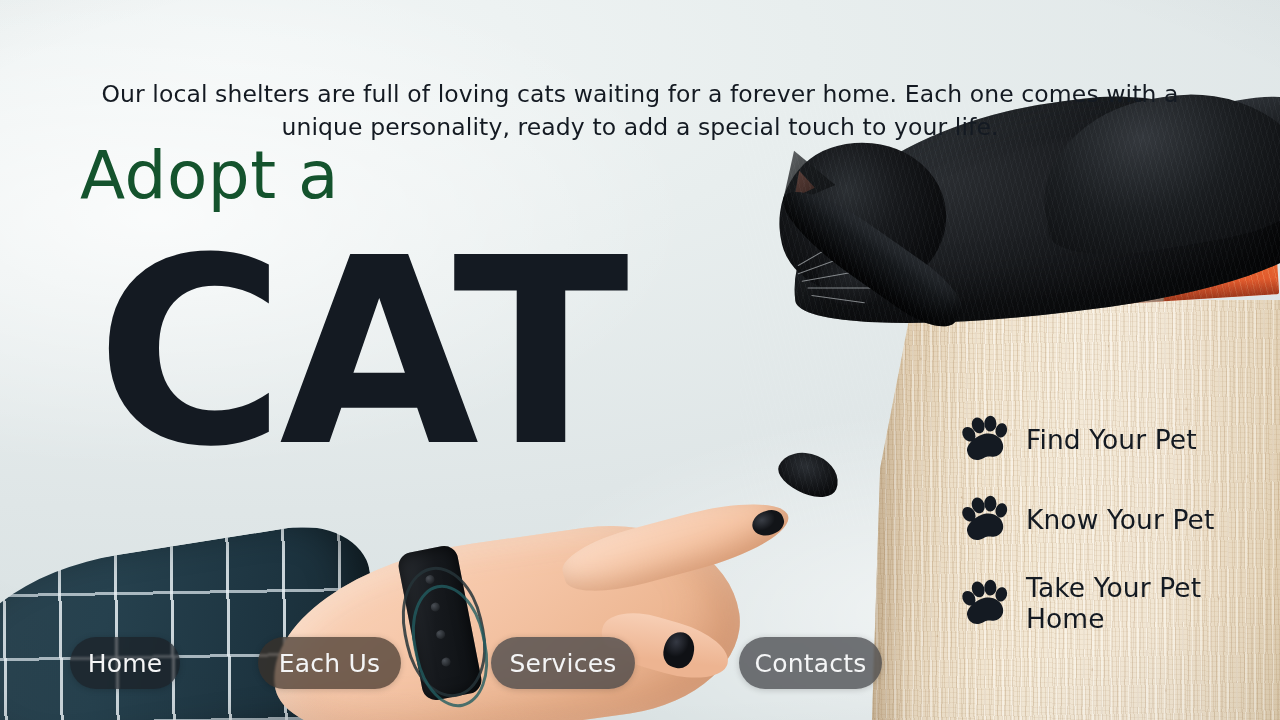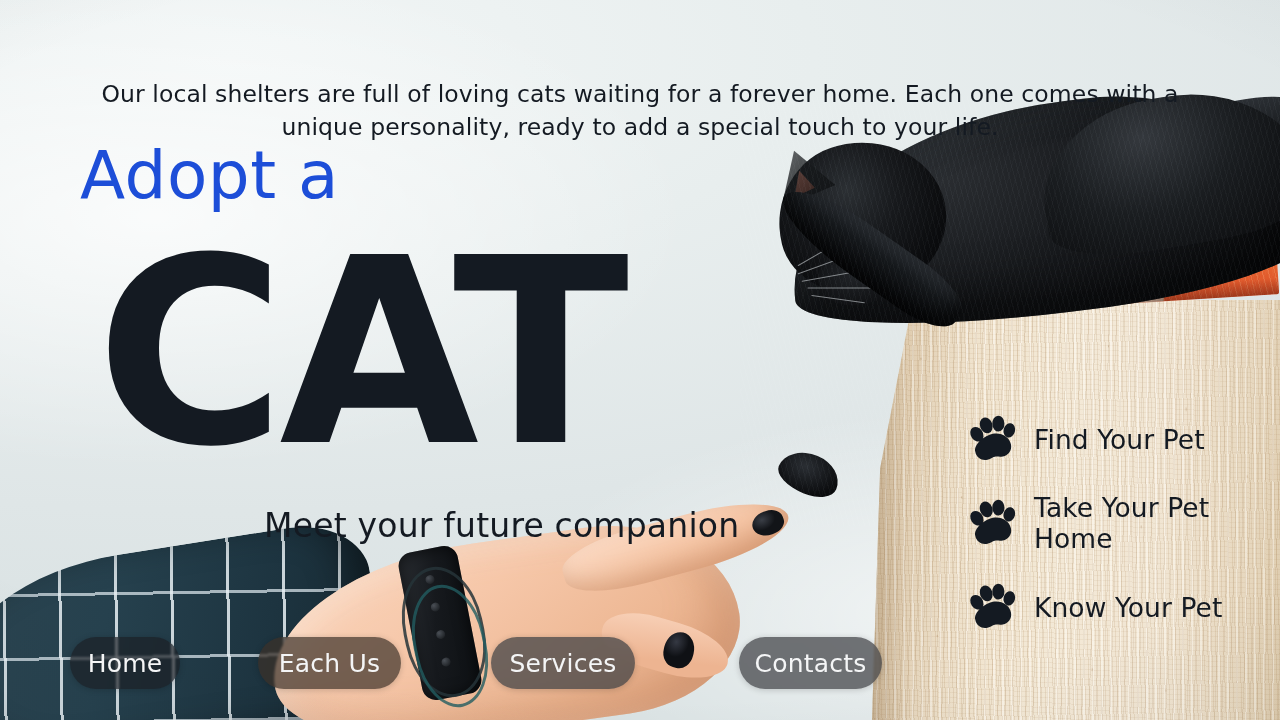--- a/index.html
+++ b/index.html
@@ -244,21 +244,21 @@
   }
 
   
   .intro{
     position:absolute;left:80px;top:54px;width:1120px;
     text-align:center;color:#141a22;
     font-size:23.5px;line-height:33px;letter-spacing:.1px;
   }
   .adopt{
     position:absolute;left:80px;top:140px;
-    font-size:66px;line-height:72px;font-weight:400;color:#1d4ed8;
+    font-size:66px;line-height:72px;font-weight:400;color:#14532d;
     letter-spacing:.5px;
   }
   .bigword{
     position:absolute;left:96px;top:224px;
     font-size:258px;line-height:258px;font-weight:800;color:#141a22;
     letter-spacing:-6px;
   }
   .tagline{
     position:absolute;left:264px;top:506px;
     font-size:33px;line-height:40px;color:#141a22;letter-spacing:.2px;
@@ -274,21 +274,21 @@
     backdrop-filter:blur(1px);
     cursor:pointer;user-select:none;
     box-shadow:0 1px 6px rgba(0,0,0,.18);
   }
   .pill.p0{left:0px;width:110px;background:rgba(26,28,32,.62);}
   .pill.p1{left:188px;width:143px;background:rgba(60,48,40,.70);}
   .pill.p2{left:421px;width:144px;background:rgba(60,62,66,.72);}
   .pill.p3{left:669px;width:143px;background:rgba(62,64,68,.72);}
 
   
-  .features{position:absolute;left:958px;top:412px;width:300px;padding-left:8px;}
+  .features{position:absolute;left:958px;top:412px;width:300px;}
   .feature{
     display:flex;align-items:center;gap:14px;margin-bottom:26px;
   }
   .feature:last-child{margin-bottom:0;}
   .paw{flex:0 0 auto;width:54px;height:54px;}
   .feature-label{
     color:#141a22;font-size:26.5px;line-height:31px;letter-spacing:.1px;
   }
   .feature.two .feature-label{font-size:26.5px;}
 </style>
@@ -350,21 +350,20 @@
 
     <div class="vignette"></div>
   </div>
 
   <p class="intro">Our local shelters are full of loving cats waiting for a forever home. Each one comes with a unique personality, ready to add a special touch to your life.</p>
 
   <div class="adopt">Adopt a</div>
 
   <div class="bigword">CAT</div>
 
-  <div class="tagline">Meet your future companion</div>
 
   <nav class="nav">
     <div class="pill p0">Home</div>
     <div class="pill p1">Each Us</div>
     <div class="pill p2">Services</div>
     <div class="pill p3">Contacts</div>
   </nav>
 
   <div class="features">
 
@@ -376,44 +375,44 @@
             <ellipse cx="27.5" cy="14.5" rx="7.4" ry="9.6" transform="rotate(-8 27.5 14.5)"></ellipse>
             <ellipse cx="42" cy="15.5" rx="7.2" ry="9.4" transform="rotate(10 42 15.5)"></ellipse>
             <ellipse cx="53" cy="26" rx="6.8" ry="8.6" transform="rotate(26 53 26)"></ellipse>
             <path d="M33 26c10 0 18.5 7.4 18.5 16.4 0 7.6-5.6 12.2-12.4 12.2-4.2 0-6-1.6-9.3-1.6-3.3 0-5.1 1.6-9.3 1.6-6.8 0-12.2-4.6-12.2-12.2C8.3 33.4 23 26 33 26z"></path>
           </g>
         </svg>
       </span>
       <span class="feature-label">Find Your Pet</span>
     </div>
 
+    <div class="feature two">
+      <span class="paw">
+        <svg viewBox="0 0 64 64" width="54" height="54" aria-hidden="true">
+          <g fill="#141a22" transform="rotate(-12 32 32)">
+            <ellipse cx="14.5" cy="22.5" rx="7.2" ry="9.2" transform="rotate(-22 14.5 22.5)"></ellipse>
+            <ellipse cx="27.5" cy="14.5" rx="7.4" ry="9.6" transform="rotate(-8 27.5 14.5)"></ellipse>
+            <ellipse cx="42" cy="15.5" rx="7.2" ry="9.4" transform="rotate(10 42 15.5)"></ellipse>
+            <ellipse cx="53" cy="26" rx="6.8" ry="8.6" transform="rotate(26 53 26)"></ellipse>
+            <path d="M33 26c10 0 18.5 7.4 18.5 16.4 0 7.6-5.6 12.2-12.4 12.2-4.2 0-6-1.6-9.3-1.6-3.3 0-5.1 1.6-9.3 1.6-6.8 0-12.2-4.6-12.2-12.2C8.3 33.4 23 26 33 26z"></path>
+          </g>
+        </svg>
+      </span>
+      <span class="feature-label">Know Your Pet</span>
+    </div>
+
     <div class="feature">
       <span class="paw">
         <svg viewBox="0 0 64 64" width="54" height="54" aria-hidden="true">
           <g fill="#141a22" transform="rotate(-12 32 32)">
             <ellipse cx="14.5" cy="22.5" rx="7.2" ry="9.2" transform="rotate(-22 14.5 22.5)"></ellipse>
             <ellipse cx="27.5" cy="14.5" rx="7.4" ry="9.6" transform="rotate(-8 27.5 14.5)"></ellipse>
             <ellipse cx="42" cy="15.5" rx="7.2" ry="9.4" transform="rotate(10 42 15.5)"></ellipse>
             <ellipse cx="53" cy="26" rx="6.8" ry="8.6" transform="rotate(26 53 26)"></ellipse>
             <path d="M33 26c10 0 18.5 7.4 18.5 16.4 0 7.6-5.6 12.2-12.4 12.2-4.2 0-6-1.6-9.3-1.6-3.3 0-5.1 1.6-9.3 1.6-6.8 0-12.2-4.6-12.2-12.2C8.3 33.4 23 26 33 26z"></path>
           </g>
         </svg>
       </span>
       <span class="feature-label">Take Your Pet Home</span>
     </div>
 
-    <div class="feature two">
-      <span class="paw">
-        <svg viewBox="0 0 64 64" width="54" height="54" aria-hidden="true">
-          <g fill="#141a22" transform="rotate(-12 32 32)">
-            <ellipse cx="14.5" cy="22.5" rx="7.2" ry="9.2" transform="rotate(-22 14.5 22.5)"></ellipse>
-            <ellipse cx="27.5" cy="14.5" rx="7.4" ry="9.6" transform="rotate(-8 27.5 14.5)"></ellipse>
-            <ellipse cx="42" cy="15.5" rx="7.2" ry="9.4" transform="rotate(10 42 15.5)"></ellipse>
-            <ellipse cx="53" cy="26" rx="6.8" ry="8.6" transform="rotate(26 53 26)"></ellipse>
-            <path d="M33 26c10 0 18.5 7.4 18.5 16.4 0 7.6-5.6 12.2-12.4 12.2-4.2 0-6-1.6-9.3-1.6-3.3 0-5.1 1.6-9.3 1.6-6.8 0-12.2-4.6-12.2-12.2C8.3 33.4 23 26 33 26z"></path>
-          </g>
-        </svg>
-      </span>
-      <span class="feature-label">Know Your Pet</span>
-    </div>
-
   </div>
 </div>
 
 </body></html>

